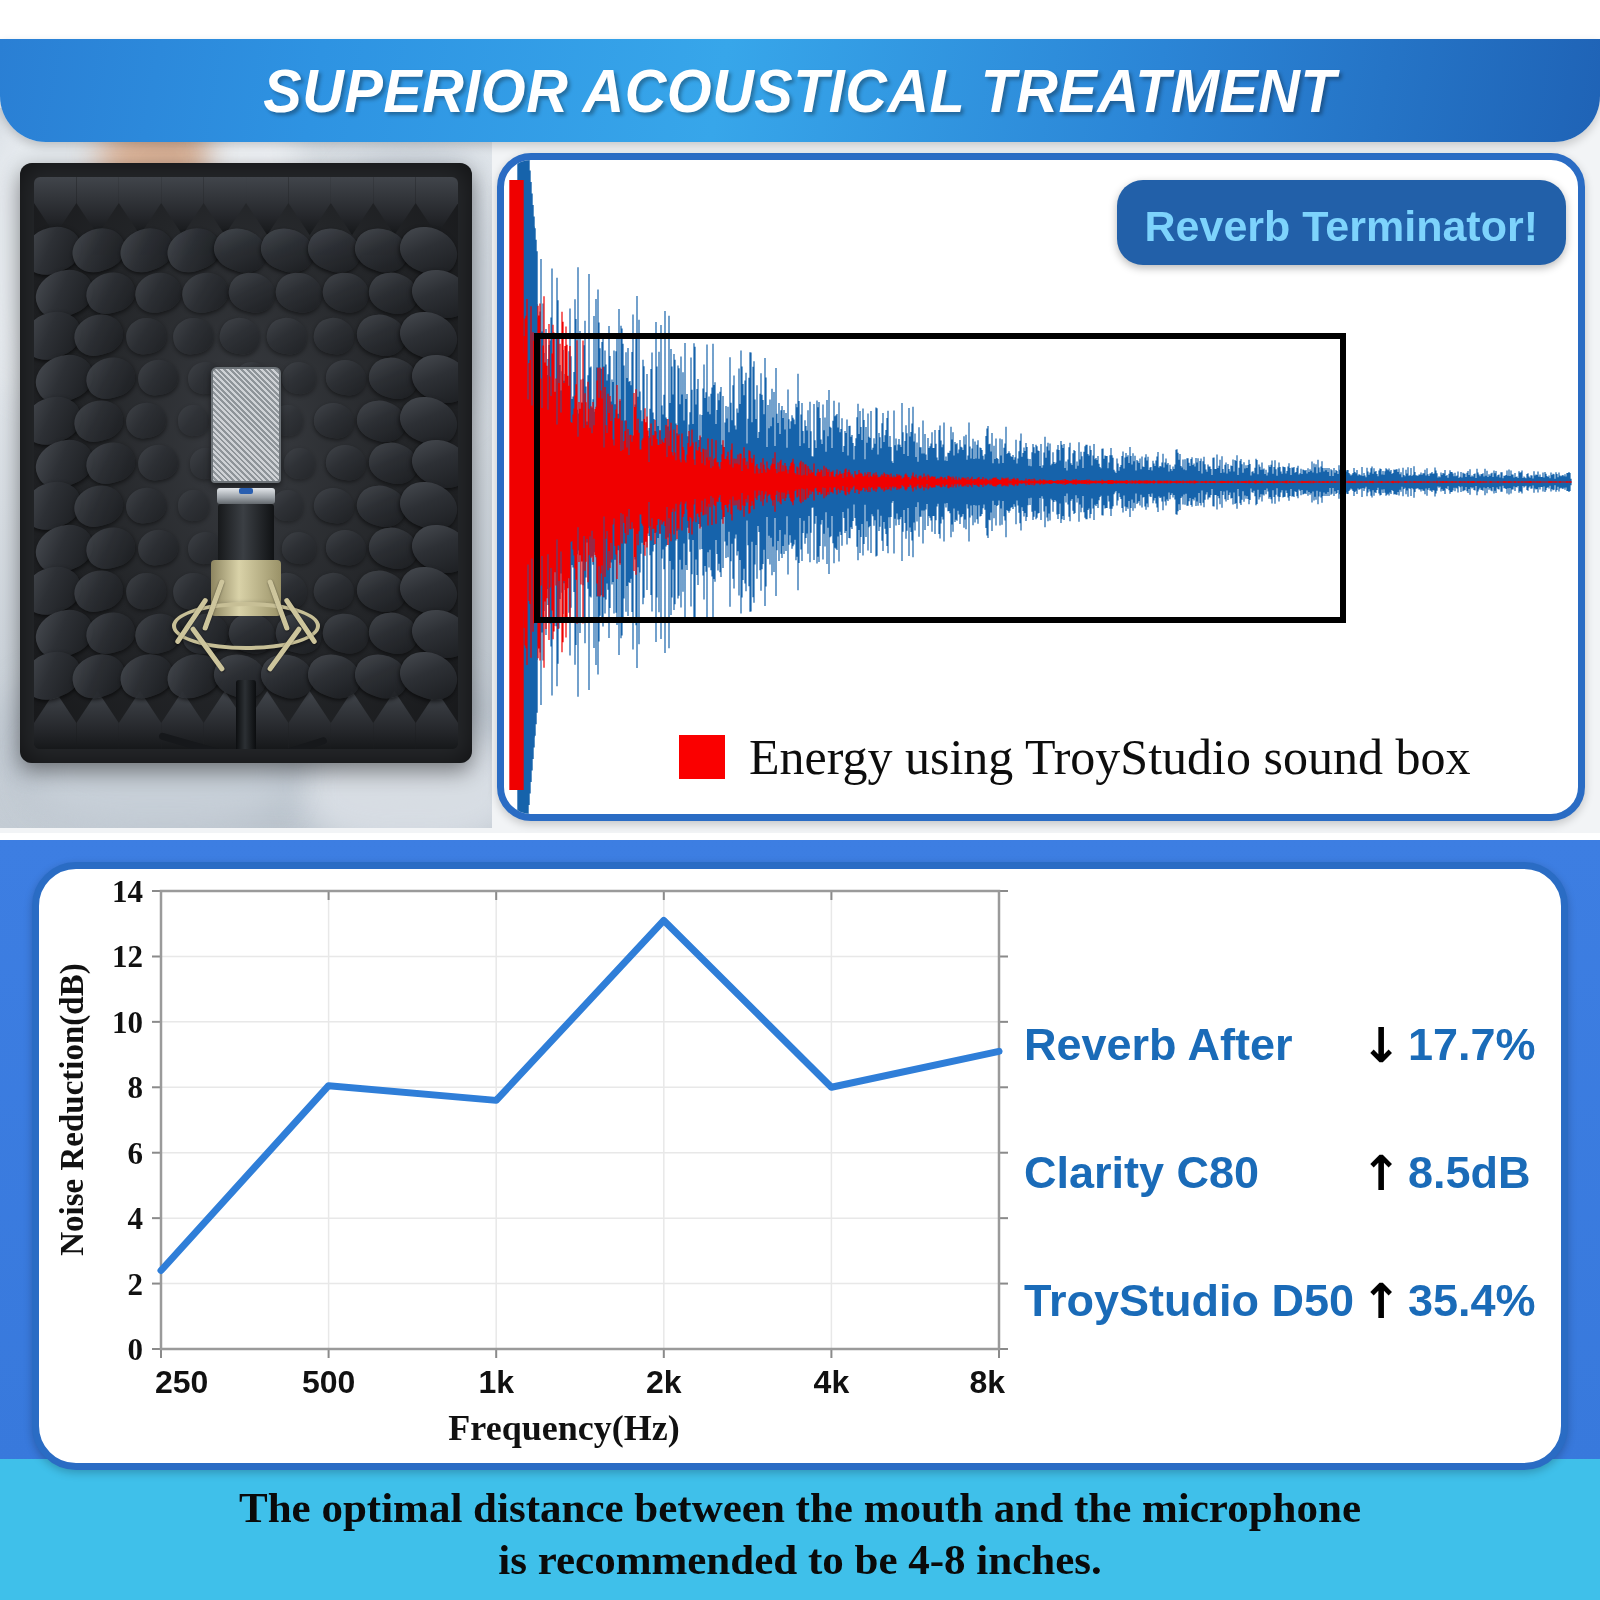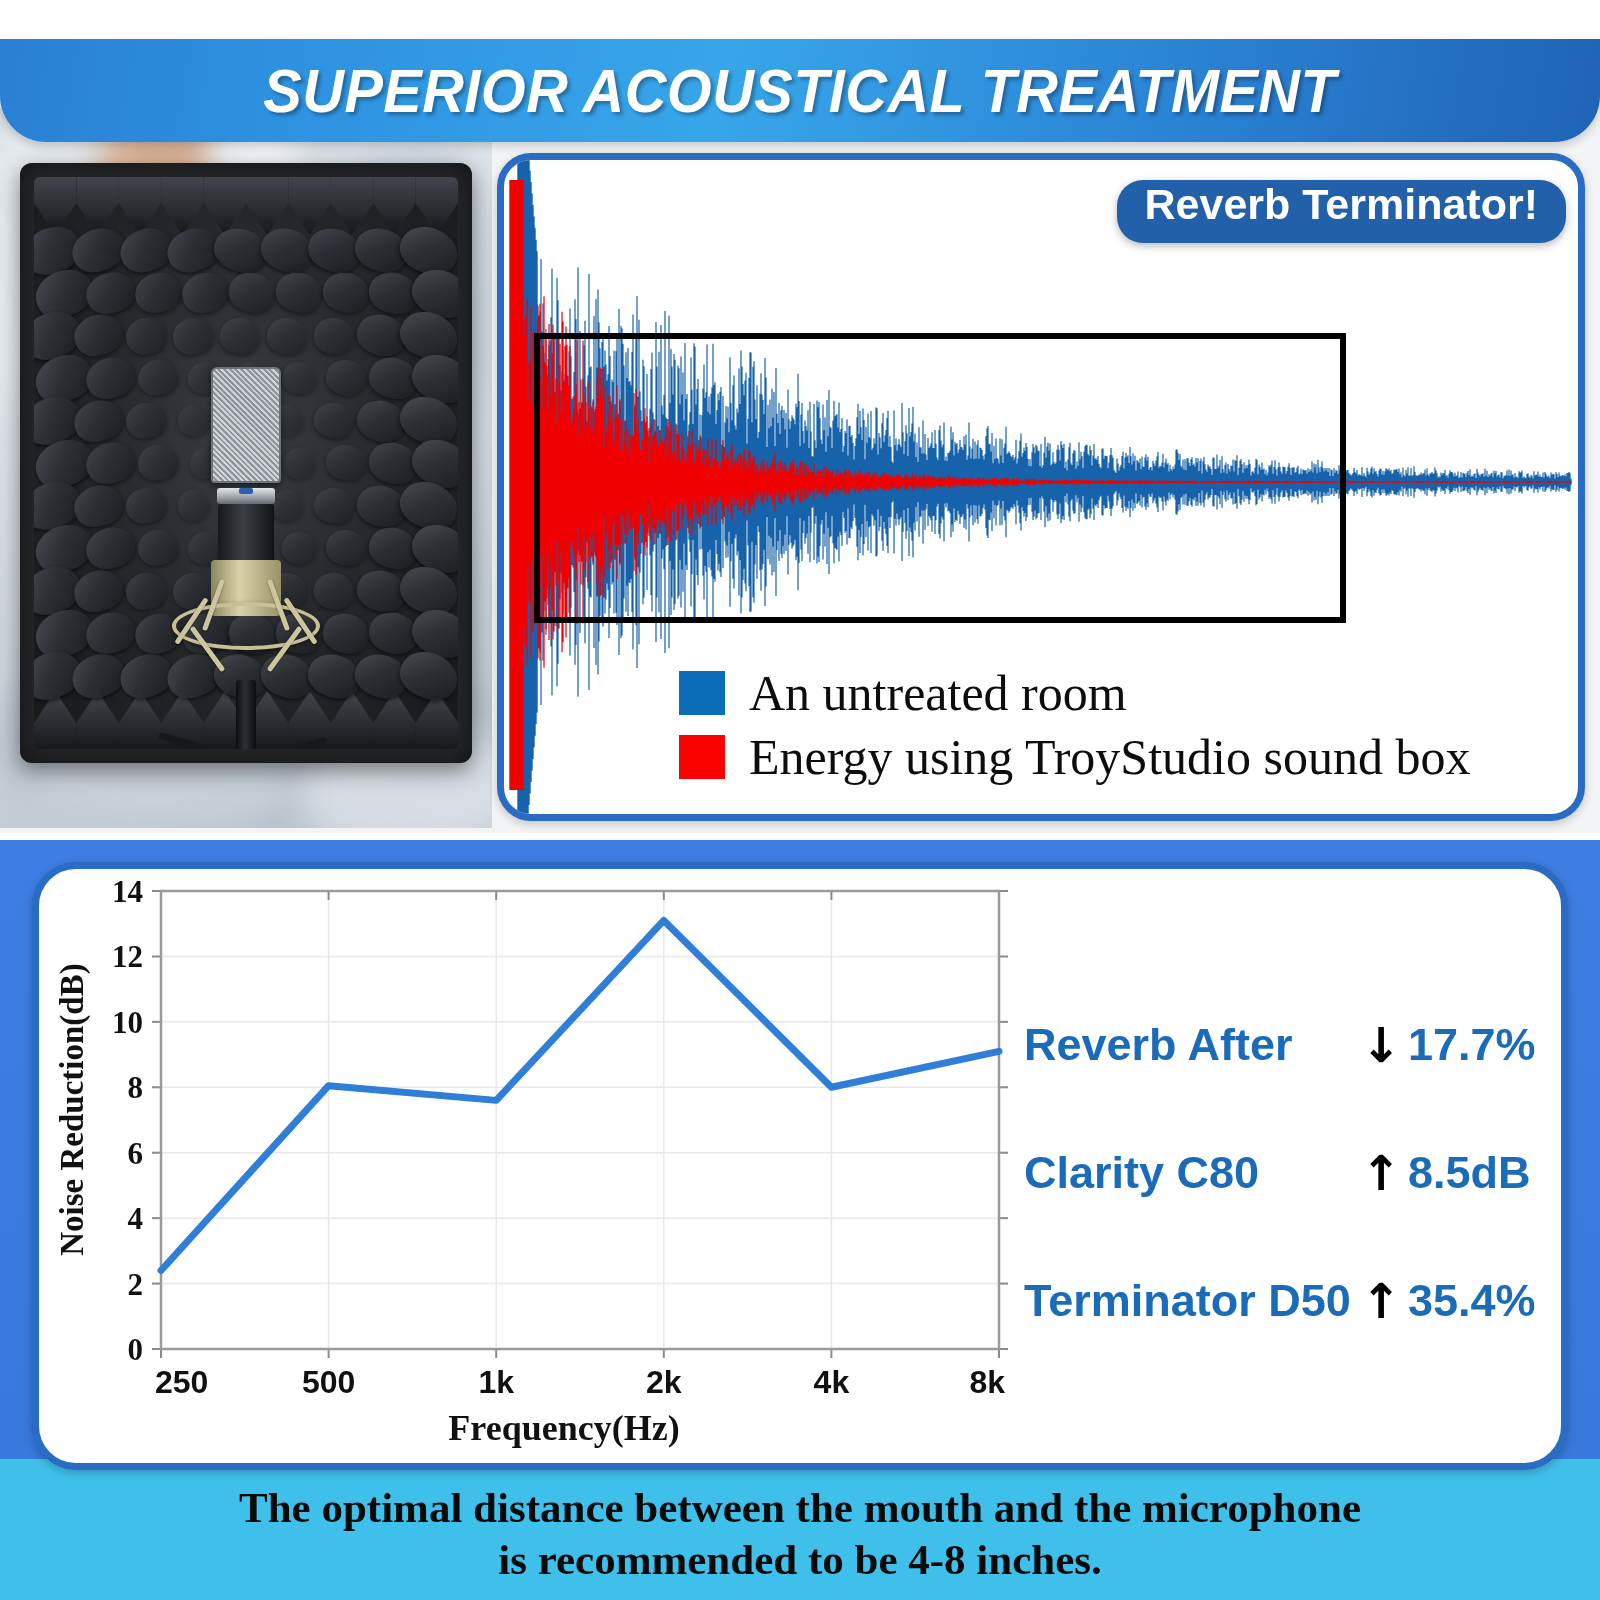--- a/index.html
+++ b/index.html
@@ -164,23 +164,23 @@
   .black-box{
     position:absolute;left:30px;top:173px;width:812px;height:290px;
     border:6px solid #000000;
     box-sizing:border-box;
     pointer-events:none;
   }
   .badge-reverb{
     position:absolute;right:12px;top:20px;
     background:#2260a9;
     border-radius:26px 26px 26px 26px;
-    padding:0 28px 14px 28px;
+    padding:22px 28px 14px 28px;
     font-family:"Liberation Sans",sans-serif;
-    font-weight:bold;font-size:43px;color:#ffffff;
+    font-weight:bold;font-size:43px;color:#7dd3fc;
     white-space:nowrap;
     box-shadow:0 3px 8px rgba(0,0,0,.28);
   }
   .legend{
     position:absolute;left:175px;bottom:18px;
   }
   .legend-row{display:flex;align-items:center;margin-bottom:14px;}
   .swatch{width:46px;height:44px;margin-right:24px;flex:none;}
   .sw-blue{background:#0b6cb8;}
   .sw-red{background:#fa0000;}
@@ -442,24 +442,20 @@
           <path d="M8.0 171.9L8.0 472.1M9.0 187.9L9.0 456.1M10.0 233.9L10.0 410.1M11.0 202.5L11.0 441.5M12.0 154.2L12.0 489.8M13.0 227.6L13.0 416.4M14.0 153.5L14.0 490.5M15.0 169.2L15.0 474.8M16.0 152.5L16.0 491.5M17.0 155.1L17.0 488.9M18.0 153.3L18.0 490.7M19.0 193.3L19.0 450.7M20.0 176.0L20.0 468.0M21.0 158.4L21.0 485.6M22.0 155.8L22.0 488.2M23.0 139.1L23.0 504.9M24.0 239.4L24.0 404.6M25.0 203.1L25.0 440.9M26.0 200.0L26.0 444.0M27.0 146.2L27.0 497.8M28.0 245.6L28.0 398.4M29.0 172.3L29.0 471.7M30.0 180.7L30.0 463.3M31.0 203.1L31.0 440.9M32.0 249.4L32.0 394.6M33.0 194.2L33.0 449.8M34.0 145.7L34.0 498.3M35.0 155.6L35.0 488.4M36.0 143.5L36.0 500.5M37.0 218.6L37.0 425.4M38.0 248.1L38.0 395.9M39.0 185.6L39.0 458.4M40.0 136.3L40.0 507.7M41.0 202.6L41.0 441.4M42.0 175.1L42.0 468.9M43.0 205.8L43.0 438.2M44.0 249.7L44.0 394.3M45.0 163.9L45.0 480.1M46.0 216.6L46.0 427.4M47.0 236.0L47.0 408.0M48.0 193.4L48.0 450.6M49.0 164.7L49.0 479.3M50.0 172.4L50.0 471.6M51.0 231.8L51.0 412.2M52.0 218.6L52.0 425.4M53.0 264.5L53.0 379.5M54.0 175.1L54.0 468.9M55.0 222.9L55.0 421.1M56.0 183.7L56.0 460.3M57.0 252.6L57.0 391.4M58.0 151.8L58.0 492.2M59.0 161.7L59.0 482.3M60.0 222.9L60.0 421.1M61.0 186.1L61.0 457.9M62.0 166.6L62.0 477.4M63.0 184.7L63.0 459.3M64.0 215.8L64.0 428.2M65.0 225.7L65.0 418.3M66.0 186.1L66.0 457.9M67.0 262.1L67.0 381.9M68.0 263.0L68.0 381.0M69.0 254.6L69.0 389.4M70.0 248.4L70.0 395.6M71.0 235.4L71.0 408.6M72.0 224.2L72.0 419.8M73.0 180.2L73.0 463.8M74.0 276.7L74.0 367.3M75.0 241.9L75.0 402.1M76.0 248.8L76.0 395.2M77.0 219.6L77.0 424.4M78.0 242.4L78.0 401.6M79.0 180.6L79.0 463.4M80.0 267.9L80.0 376.1M81.0 233.2L81.0 410.8M82.0 242.2L82.0 401.8M83.0 264.9L83.0 379.1M84.0 221.7L84.0 422.3M85.0 248.8L85.0 395.2M86.0 267.7L86.0 376.3M87.0 246.2L87.0 397.8M88.0 273.2L88.0 370.8M89.0 242.1L89.0 401.9M90.0 265.2L90.0 378.8M91.0 248.9L91.0 395.1M92.0 246.7L92.0 397.3M93.0 220.4L93.0 423.6M94.0 207.8L94.0 436.2M95.0 237.8L95.0 406.2M96.0 207.4L96.0 436.6M97.0 230.5L97.0 413.5M98.0 238.4L98.0 405.6M99.0 207.2L99.0 436.8M100.0 287.4L100.0 356.6M101.0 227.1L101.0 416.9M102.0 265.3L102.0 378.7M103.0 273.0L103.0 371.0M104.0 233.7L104.0 410.3M105.0 253.1L105.0 390.9M106.0 235.9L106.0 408.1M107.0 261.0L107.0 383.0M108.0 244.4L108.0 399.6M109.0 279.5L109.0 364.5M110.0 285.6L110.0 358.4M111.0 258.0L111.0 386.0M112.0 249.5L112.0 394.5M113.0 224.9L113.0 419.1M114.0 258.6L114.0 385.4M115.0 258.5L115.0 385.5M116.0 239.3L116.0 404.7M117.0 291.1L117.0 352.9M118.0 260.5L118.0 383.5M119.0 289.8L119.0 354.2M120.0 281.1L120.0 362.9M121.0 271.1L121.0 372.9M122.0 260.6L122.0 383.4M123.0 287.5L123.0 356.5M124.0 269.1L124.0 374.9M125.0 294.9L125.0 349.1M126.0 274.9L126.0 369.1M127.0 274.7L127.0 369.3M128.0 281.7L128.0 362.3M129.0 275.5L129.0 368.5M130.0 232.9L130.0 411.1M131.0 246.9L131.0 397.1M132.0 229.3L132.0 414.7M133.0 270.1L133.0 373.9M134.0 258.7L134.0 385.3M135.0 272.7L135.0 371.3M136.0 289.4L136.0 354.6M137.0 289.5L137.0 354.5M138.0 280.2L138.0 363.8M139.0 278.2L139.0 365.8M140.0 259.0L140.0 385.0M141.0 248.3L141.0 395.7M142.0 262.2L142.0 381.8M143.0 256.4L143.0 387.6M144.0 270.5L144.0 373.5M145.0 302.1L145.0 341.9M146.0 277.7L146.0 366.3M147.0 263.4L147.0 380.6M148.0 285.7L148.0 358.3M149.0 275.0L149.0 369.0M150.0 275.4L150.0 368.6M151.0 260.1L151.0 383.9M152.0 271.4L152.0 372.6M153.0 278.9L153.0 365.1M154.0 284.8L154.0 359.2M155.0 285.0L155.0 359.0M156.0 270.0L156.0 374.0M157.0 284.0L157.0 360.0M158.0 279.6L158.0 364.4M159.0 281.7L159.0 362.3M160.0 283.0L160.0 361.0M161.0 277.9L161.0 366.1M162.0 265.0L162.0 379.0M163.0 297.0L163.0 347.0M164.0 258.9L164.0 385.1M165.0 285.8L165.0 358.2M166.0 270.4L166.0 373.6M167.0 262.8L167.0 381.2M168.0 292.1L168.0 351.9M169.0 295.4L169.0 348.6M170.0 269.5L170.0 374.5M171.0 292.6L171.0 351.4M172.0 300.2L172.0 343.8M173.0 265.0L173.0 379.0M174.0 275.8L174.0 368.2M175.0 274.3L175.0 369.7M176.0 299.6L176.0 344.4M177.0 302.3L177.0 341.7M178.0 273.5L178.0 370.5M179.0 286.9L179.0 357.1M180.0 289.9L180.0 354.1M181.0 300.2L181.0 343.8M182.0 302.4L182.0 341.6M183.0 294.5L183.0 349.5M184.0 282.9L184.0 361.1M185.0 270.9L185.0 373.1M186.0 287.0L186.0 357.0M187.0 285.7L187.0 358.3M188.0 269.5L188.0 374.5M189.0 282.4L189.0 361.6M190.0 299.4L190.0 344.6M191.0 304.9L191.0 339.1M192.0 281.7L192.0 362.3M193.0 290.3L193.0 353.7M194.0 290.4L194.0 353.6M195.0 287.1L195.0 356.9M196.0 275.5L196.0 368.5M197.0 291.9L197.0 352.1M198.0 303.2L198.0 340.8M199.0 288.6L199.0 355.4M200.0 289.2L200.0 354.8M201.0 305.2L201.0 338.8M202.0 289.6L202.0 354.4M203.0 297.4L203.0 346.6M204.0 278.6L204.0 365.4M205.0 300.3L205.0 343.7M206.0 296.7L206.0 347.3M207.0 308.1L207.0 335.9M208.0 278.9L208.0 365.1M209.0 306.2L209.0 337.8M210.0 299.2L210.0 344.8M211.0 298.0L211.0 346.0M212.0 280.2L212.0 363.8M213.0 302.5L213.0 341.5M214.0 302.0L214.0 342.0M215.0 306.4L215.0 337.6M216.0 308.9L216.0 335.1M217.0 302.1L217.0 341.9M218.0 294.3L218.0 349.7M219.0 280.3L219.0 363.7M220.0 286.9L220.0 357.1M221.0 299.0L221.0 345.0M222.0 299.2L222.0 344.8M223.0 296.3L223.0 347.7M224.0 291.8L224.0 352.2M225.0 299.7L225.0 344.3M226.0 304.4L226.0 339.6M227.0 289.7L227.0 354.3M228.0 283.6L228.0 360.4M229.0 307.5L229.0 336.5M230.0 298.4L230.0 345.6M231.0 303.5L231.0 340.5M232.0 298.7L232.0 345.3M233.0 303.4L233.0 340.6M234.0 294.6L234.0 349.4M235.0 304.5L235.0 339.5M236.0 293.6L236.0 350.4M237.0 293.7L237.0 350.3M238.0 311.0L238.0 333.0M239.0 298.4L239.0 345.6M240.0 287.3L240.0 356.7M241.0 297.9L241.0 346.1M242.0 305.0L242.0 339.0M243.0 301.5L243.0 342.5M244.0 308.7L244.0 335.3M245.0 290.2L245.0 353.8M246.0 291.2L246.0 352.8M247.0 298.1L247.0 345.9M248.0 302.8L248.0 341.2M249.0 298.6L249.0 345.4M250.0 294.7L250.0 349.3M251.0 313.5L251.0 330.5M252.0 305.8L252.0 338.2M253.0 303.9L253.0 340.1M254.0 308.2L254.0 335.8M255.0 313.6L255.0 330.4M256.0 309.1L256.0 334.9M257.0 302.4L257.0 341.6M258.0 313.0L258.0 331.0M259.0 298.3L259.0 345.7M260.0 304.7L260.0 339.3M261.0 309.6L261.0 334.4M262.0 312.4L262.0 331.6M263.0 301.5L263.0 342.5M264.0 308.1L264.0 335.9M265.0 309.4L265.0 334.6M266.0 309.5L266.0 334.5M267.0 305.6L267.0 338.4M268.0 303.6L268.0 340.4M269.0 298.3L269.0 345.7M270.0 303.9L270.0 340.1M271.0 292.3L271.0 351.7M272.0 308.9L272.0 335.1M273.0 313.2L273.0 330.8M274.0 302.6L274.0 341.4M275.0 311.7L275.0 332.3M276.0 301.5L276.0 342.5M277.0 299.7L277.0 344.3M278.0 311.6L278.0 332.4M279.0 305.3L279.0 338.7M280.0 311.2L280.0 332.8M281.0 303.0L281.0 341.0M282.0 305.9L282.0 338.1M283.0 309.5L283.0 334.5M284.0 313.5L284.0 330.5M285.0 309.8L285.0 334.2M286.0 305.9L286.0 338.1M287.0 303.0L287.0 341.0M288.0 301.7L288.0 342.3M289.0 298.8L289.0 345.2M290.0 303.7L290.0 340.3M291.0 312.9L291.0 331.1M292.0 314.5L292.0 329.5M293.0 306.6L293.0 337.4M294.0 307.5L294.0 336.5M295.0 314.8L295.0 329.2M296.0 302.6L296.0 341.4M297.0 300.8L297.0 343.2M298.0 315.5L298.0 328.5M299.0 302.2L299.0 341.8M300.0 314.7L300.0 329.3M301.0 304.3L301.0 339.7M302.0 304.4L302.0 339.6M303.0 315.6L303.0 328.4M304.0 306.1L304.0 337.9M305.0 308.7L305.0 335.3M306.0 313.6L306.0 330.4M307.0 309.7L307.0 334.3M308.0 312.6L308.0 331.4M309.0 312.3L309.0 331.7M310.0 303.6L310.0 340.4M311.0 315.6L311.0 328.4M312.0 316.2L312.0 327.8M313.0 312.7L313.0 331.3M314.0 309.0L314.0 335.0M315.0 311.7L315.0 332.3M316.0 311.9L316.0 332.1M317.0 309.4L317.0 334.6M318.0 310.3L318.0 333.7M319.0 316.5L319.0 327.5M320.0 305.8L320.0 338.2M321.0 316.0L321.0 328.0M322.0 307.4L322.0 336.6M323.0 309.1L323.0 334.9M324.0 312.0L324.0 332.0M325.0 309.4L325.0 334.6M326.0 316.6L326.0 327.4M327.0 311.8L327.0 332.2M328.0 312.0L328.0 332.0M329.0 310.4L329.0 333.6M330.0 316.2L330.0 327.8M331.0 317.1L331.0 326.9M332.0 314.1L332.0 329.9M333.0 309.5L333.0 334.5M334.0 315.6L334.0 328.4M335.0 314.2L335.0 329.8M336.0 311.2L336.0 332.8M337.0 314.0L337.0 330.0M338.0 313.5L338.0 330.5M339.0 318.1L339.0 325.9M340.0 313.0L340.0 331.0M341.0 309.6L341.0 334.4M342.0 308.4L342.0 335.6M343.0 316.7L343.0 327.3M344.0 312.0L344.0 332.0M345.0 309.7L345.0 334.3M346.0 312.6L346.0 331.4M347.0 315.8L347.0 328.2M348.0 314.2L348.0 329.8M349.0 316.8L349.0 327.2M350.0 318.3L350.0 325.7M351.0 310.9L351.0 333.1M352.0 314.3L352.0 329.7M353.0 315.0L353.0 329.0M354.0 313.9L354.0 330.1M355.0 310.1L355.0 333.9M356.0 313.6L356.0 330.4M357.0 312.7L357.0 331.3M358.0 314.1L358.0 329.9M359.0 316.2L359.0 327.8M360.0 316.3L360.0 327.7M361.0 312.5L361.0 331.5M362.0 315.5L362.0 328.5M363.0 313.9L363.0 330.1M364.0 312.0L364.0 332.0M365.0 317.2L365.0 326.8M366.0 312.1L366.0 331.9M367.0 315.9L367.0 328.1M368.0 317.1L368.0 326.9M369.0 314.4L369.0 329.6M370.0 313.2L370.0 330.8M371.0 315.4L371.0 328.6M372.0 312.3L372.0 331.7M373.0 314.8L373.0 329.2M374.0 317.6L374.0 326.4M375.0 316.7L375.0 327.3M376.0 317.2L376.0 326.8M377.0 315.6L377.0 328.4M378.0 314.3L378.0 329.7M379.0 315.8L379.0 328.2M380.0 312.5L380.0 331.5M381.0 313.7L381.0 330.3M382.0 316.9L382.0 327.1M383.0 314.1L383.0 329.9M384.0 315.0L384.0 329.0M385.0 314.6L385.0 329.4M386.0 317.3L386.0 326.7M387.0 313.4L387.0 330.6M388.0 316.6L388.0 327.4M389.0 317.7L389.0 326.3M390.0 315.6L390.0 328.4M391.0 317.2L391.0 326.8M392.0 316.7L392.0 327.3M393.0 314.0L393.0 330.0M394.0 315.7L394.0 328.3M395.0 314.5L395.0 329.5M396.0 315.5L396.0 328.5M397.0 315.7L397.0 328.3M398.0 319.0L398.0 325.0M399.0 317.7L399.0 326.3M400.0 317.3L400.0 326.7M401.0 314.5L401.0 329.5M402.0 313.4L402.0 330.6M403.0 315.3L403.0 328.7M404.0 317.2L404.0 326.8M405.0 316.9L405.0 327.1M406.0 319.4L406.0 324.6M407.0 318.4L407.0 325.6M408.0 315.7L408.0 328.3M409.0 312.6L409.0 331.4M410.0 316.6L410.0 327.4M411.0 317.2L411.0 326.8M412.0 314.5L412.0 329.5M413.0 318.0L413.0 326.0M414.0 319.8L414.0 324.2M415.0 316.5L415.0 327.5M416.0 315.6L416.0 328.4M417.0 315.8L417.0 328.2M418.0 318.8L418.0 325.2M419.0 317.0L419.0 327.0M420.0 313.6L420.0 330.4M421.0 317.0L421.0 327.0M422.0 315.7L422.0 328.3M423.0 320.0L423.0 324.0M424.0 314.5L424.0 329.5M425.0 315.7L425.0 328.3M426.0 318.0L426.0 326.0M427.0 316.8L427.0 327.2M428.0 316.2L428.0 327.8M429.0 316.5L429.0 327.5M430.0 317.0L430.0 327.0M431.0 316.5L431.0 327.5M432.0 319.0L432.0 325.0M433.0 318.7L433.0 325.3M434.0 318.0L434.0 326.0M435.0 319.3L435.0 324.7M436.0 317.5L436.0 326.5M437.0 316.5L437.0 327.5M438.0 316.9L438.0 327.1M439.0 319.8L439.0 324.2M440.0 317.9L440.0 326.1M441.0 316.9L441.0 327.1M442.0 318.9L442.0 325.1M443.0 319.5L443.0 324.5M444.0 315.7L444.0 328.3M445.0 315.8L445.0 328.2M446.0 317.2L446.0 326.8M447.0 316.8L447.0 327.2M448.0 319.5L448.0 324.5M449.0 316.6L449.0 327.4M450.0 318.2L450.0 325.8M451.0 319.9L451.0 324.1M452.0 316.4L452.0 327.6M453.0 319.4L453.0 324.6M454.0 320.3L454.0 323.7M455.0 317.5L455.0 326.5M456.0 319.3L456.0 324.7M457.0 319.5L457.0 324.5M458.0 317.5L458.0 326.5M459.0 317.6L459.0 326.4M460.0 317.7L460.0 326.3M461.0 319.0L461.0 325.0M462.0 317.7L462.0 326.3M463.0 320.1L463.0 323.9M464.0 317.0L464.0 327.0M465.0 319.9L465.0 324.1M466.0 318.4L466.0 325.6M467.0 318.8L467.0 325.2M468.0 316.8L468.0 327.2M469.0 320.4L469.0 323.6M470.0 319.0L470.0 325.0M471.0 319.1L471.0 324.9M472.0 319.4L472.0 324.6M473.0 318.6L473.0 325.4M474.0 317.7L474.0 326.3M475.0 317.0L475.0 327.0M476.0 319.4L476.0 324.6M477.0 319.3L477.0 324.7M478.0 319.0L478.0 325.0M479.0 316.9L479.0 327.1M480.0 320.3L480.0 323.7M481.0 318.4L481.0 325.6M482.0 318.4L482.0 325.6M483.0 319.3L483.0 324.7M484.0 319.9L484.0 324.1M485.0 320.4L485.0 323.6M486.0 318.8L486.0 325.2M487.0 320.2L487.0 323.8M488.0 318.8L488.0 325.2M489.0 318.0L489.0 326.0M490.0 317.5L490.0 326.5M491.0 318.1L491.0 325.9M492.0 317.3L492.0 326.7M493.0 318.8L493.0 325.2M494.0 319.1L494.0 324.9M495.0 319.9L495.0 324.1M496.0 319.8L496.0 324.2M497.0 319.7L497.0 324.3M498.0 317.6L498.0 326.4M499.0 318.3L499.0 325.7M500.0 318.5L500.0 325.5M501.0 318.7L501.0 325.3M502.0 317.8L502.0 326.2M503.0 318.6L503.0 325.4M504.0 317.5L504.0 326.5M505.0 320.5L505.0 323.5M506.0 319.3L506.0 324.7M507.0 320.7L507.0 323.3M508.0 318.9L508.0 325.1M509.0 318.7L509.0 325.3M510.0 317.7L510.0 326.3M511.0 319.2L511.0 324.8M512.0 319.9L512.0 324.1M513.0 318.3L513.0 325.7M514.0 318.5L514.0 325.5M515.0 320.6L515.0 323.4M516.0 320.4L516.0 323.6M517.0 320.5L517.0 323.5M518.0 320.0L518.0 324.0M519.0 321.0L519.0 323.0M520.0 320.5L520.0 323.5M521.0 320.5L521.0 323.5M522.0 318.5L522.0 325.5M523.0 320.9L523.0 323.1M524.0 319.5L524.0 324.5M525.0 319.0L525.0 325.0M526.0 319.2L526.0 324.8M527.0 320.8L527.0 323.2M528.0 319.0L528.0 325.0M529.0 320.9L529.0 323.1M530.0 318.6L530.0 325.4M531.0 319.4L531.0 324.6M532.0 320.8L532.0 323.2M533.0 320.4L533.0 323.6M534.0 320.6L534.0 323.4M535.0 320.4L535.0 323.6M536.0 319.2L536.0 324.8M537.0 320.0L537.0 324.0M538.0 320.9L538.0 323.1M539.0 319.5L539.0 324.5M540.0 319.8L540.0 324.2M541.0 319.8L541.0 324.2M542.0 320.8L542.0 323.2M543.0 320.3L543.0 323.7M544.0 320.9L544.0 323.1M545.0 319.9L545.0 324.1M546.0 319.9L546.0 324.1M547.0 320.3L547.0 323.7M548.0 320.2L548.0 323.8M549.0 321.1L549.0 322.9M550.0 321.2L550.0 322.8M551.0 320.9L551.0 323.1M552.0 320.4L552.0 323.6M553.0 320.6L553.0 323.4M554.0 320.0L554.0 324.0M555.0 320.4L555.0 323.6M556.0 320.5L556.0 323.5M557.0 319.9L557.0 324.1M558.0 320.4L558.0 323.6M559.0 319.6L559.0 324.4M560.0 320.9L560.0 323.1M561.0 319.1L561.0 324.9M562.0 319.8L562.0 324.2M563.0 320.0L563.0 324.0M564.0 320.3L564.0 323.7M565.0 320.6L565.0 323.4M566.0 321.0L566.0 323.0M567.0 320.4L567.0 323.6M568.0 320.6L568.0 323.4M569.0 319.6L569.0 324.4M570.0 319.8L570.0 324.2M571.0 320.0L571.0 324.0M572.0 319.1L572.0 324.9M573.0 320.3L573.0 323.7M574.0 320.6L574.0 323.4M575.0 320.1L575.0 323.9M576.0 320.5L576.0 323.5M577.0 320.4L577.0 323.6M578.0 320.1L578.0 323.9M579.0 320.5L579.0 323.5M580.0 320.1L580.0 323.9M581.0 319.9L581.0 324.1M582.0 320.2L582.0 323.8M583.0 319.4L583.0 324.6M584.0 321.1L584.0 322.9M585.0 319.5L585.0 324.5M586.0 320.3L586.0 323.7M587.0 320.7L587.0 323.3M588.0 320.5L588.0 323.5M589.0 320.9L589.0 323.1M590.0 320.7L590.0 323.3M591.0 320.7L591.0 323.3M592.0 320.3L592.0 323.7M593.0 321.2L593.0 322.8M594.0 320.8L594.0 323.2M595.0 320.7L595.0 323.3M596.0 320.8L596.0 323.2M597.0 321.1L597.0 322.9M598.0 319.7L598.0 324.3M599.0 320.3L599.0 323.7M600.0 321.1L600.0 322.9M601.0 320.8L601.0 323.2M602.0 320.7L602.0 323.3M603.0 321.1L603.0 322.9M604.0 319.9L604.0 324.1M605.0 320.1L605.0 323.9M606.0 320.2L606.0 323.8M607.0 319.9L607.0 324.1M608.0 320.3L608.0 323.7M609.0 319.9L609.0 324.1M610.0 321.0L610.0 323.0M611.0 320.8L611.0 323.2M612.0 320.2L612.0 323.8M613.0 320.6L613.0 323.4M614.0 321.1L614.0 322.9M615.0 320.8L615.0 323.2M616.0 320.4L616.0 323.6M617.0 320.9L617.0 323.1M618.0 320.6L618.0 323.4M619.0 320.9L619.0 323.1M620.0 320.8L620.0 323.2M621.0 320.7L621.0 323.3M622.0 320.2L622.0 323.8M623.0 319.9L623.0 324.1M624.0 320.9L624.0 323.1M625.0 321.2L625.0 322.8M626.0 320.6L626.0 323.4M627.0 321.4L627.0 322.6M628.0 320.3L628.0 323.7M629.0 320.7L629.0 323.3M630.0 321.2L630.0 322.8M631.0 320.3L631.0 323.7M632.0 320.5L632.0 323.5M633.0 321.2L633.0 322.8M634.0 320.8L634.0 323.2M635.0 320.2L635.0 323.8M636.0 320.3L636.0 323.7M637.0 320.9L637.0 323.1M638.0 320.6L638.0 323.4M639.0 321.2L639.0 322.8M640.0 320.6L640.0 323.4M641.0 320.6L641.0 323.4M642.0 320.6L642.0 323.4M643.0 320.2L643.0 323.8M644.0 320.8L644.0 323.2M645.0 320.8L645.0 323.2M646.0 320.6L646.0 323.4M647.0 321.0L647.0 323.0M648.0 321.3L648.0 322.7M649.0 320.8L649.0 323.2M650.0 320.2L650.0 323.8M651.0 321.0L651.0 323.0M652.0 321.4L652.0 322.6M653.0 321.4L653.0 322.6M654.0 320.6L654.0 323.4M655.0 320.7L655.0 323.3M656.0 320.6L656.0 323.4M657.0 320.9L657.0 323.1M658.0 320.7L658.0 323.3M659.0 321.4L659.0 322.6M660.0 320.4L660.0 323.6M661.0 321.1L661.0 322.9M662.0 320.7L662.0 323.3M663.0 320.5L663.0 323.5M664.0 320.8L664.0 323.2M665.0 321.4L665.0 322.6M666.0 320.4L666.0 323.6M667.0 320.7L667.0 323.3M668.0 321.1L668.0 322.9M669.0 321.4L669.0 322.6M670.0 321.0L670.0 323.0M671.0 321.2L671.0 322.8M672.0 320.8L672.0 323.2M673.0 320.6L673.0 323.4M674.0 321.3L674.0 322.7M675.0 320.7L675.0 323.3M676.0 320.9L676.0 323.1M677.0 321.1L677.0 322.9M678.0 321.5L678.0 322.5M679.0 320.5L679.0 323.5M680.0 321.3L680.0 322.7M681.0 321.3L681.0 322.7M682.0 321.2L682.0 322.8M683.0 320.7L683.0 323.3M684.0 321.2L684.0 322.8M685.0 320.9L685.0 323.1M686.0 320.6L686.0 323.4M687.0 321.2L687.0 322.8M688.0 320.8L688.0 323.2M689.0 321.4L689.0 322.6M690.0 320.6L690.0 323.4M691.0 320.5L691.0 323.5M692.0 321.1L692.0 322.9M693.0 321.3L693.0 322.7M694.0 321.3L694.0 322.7M695.0 321.5L695.0 322.5M696.0 321.4L696.0 322.6M697.0 321.3L697.0 322.7M698.0 320.9L698.0 323.1M699.0 321.2L699.0 322.8M700.0 321.4L700.0 322.6M701.0 320.9L701.0 323.1M702.0 320.8L702.0 323.2M703.0 321.3L703.0 322.7M704.0 321.6L704.0 322.4M705.0 321.3L705.0 322.7M706.0 321.0L706.0 323.0M707.0 321.0L707.0 323.0M708.0 321.5L708.0 322.5M709.0 320.9L709.0 323.1M710.0 321.0L710.0 323.0M711.0 320.8L711.0 323.2M712.0 321.5L712.0 322.5M713.0 321.5L713.0 322.5M714.0 321.3L714.0 322.7M715.0 321.5L715.0 322.5M716.0 321.1L716.0 322.9M717.0 320.9L717.0 323.1M718.0 320.8L718.0 323.2M719.0 320.9L719.0 323.1M720.0 320.9L720.0 323.1M721.0 321.1L721.0 322.9M722.0 321.3L722.0 322.7M723.0 321.3L723.0 322.7M724.0 320.7L724.0 323.3M725.0 320.9L725.0 323.1M726.0 321.4L726.0 322.6M727.0 321.1L727.0 322.9M728.0 321.0L728.0 323.0M729.0 321.4L729.0 322.6M730.0 321.5L730.0 322.5M731.0 320.7L731.0 323.3M732.0 321.4L732.0 322.6M733.0 321.3L733.0 322.7M734.0 320.7L734.0 323.3M735.0 320.9L735.0 323.1M736.0 321.5L736.0 322.5M737.0 321.2L737.0 322.8M738.0 321.1L738.0 322.9M739.0 321.2L739.0 322.8M740.0 321.0L740.0 323.0M741.0 321.0L741.0 323.0M742.0 320.8L742.0 323.2M743.0 321.3L743.0 322.7M744.0 321.3L744.0 322.7M745.0 320.6L745.0 323.4M746.0 321.0L746.0 323.0M747.0 321.3L747.0 322.7M748.0 321.3L748.0 322.7M749.0 321.4L749.0 322.6M750.0 321.0L750.0 323.0M751.0 320.5L751.0 323.5M752.0 320.5L752.0 323.5M753.0 321.3L753.0 322.7M754.0 320.9L754.0 323.1M755.0 321.1L755.0 322.9M756.0 321.4L756.0 322.6M757.0 321.0L757.0 323.0M758.0 320.7L758.0 323.3M759.0 321.3L759.0 322.7M760.0 321.4L760.0 322.6M761.0 321.3L761.0 322.7M762.0 321.6L762.0 322.4M763.0 321.2L763.0 322.8M764.0 320.9L764.0 323.1M765.0 320.9L765.0 323.1M766.0 321.0L766.0 323.0M767.0 321.0L767.0 323.0M768.0 321.5L768.0 322.5M769.0 320.9L769.0 323.1M770.0 320.6L770.0 323.4M771.0 321.1L771.0 322.9M772.0 321.2L772.0 322.8M773.0 320.7L773.0 323.3M774.0 321.3L774.0 322.7M775.0 321.2L775.0 322.8M776.0 321.3L776.0 322.7M777.0 321.5L777.0 322.5M778.0 321.2L778.0 322.8M779.0 321.0L779.0 323.0M780.0 321.4L780.0 322.6M781.0 320.7L781.0 323.3M782.0 320.9L782.0 323.1M783.0 320.6L783.0 323.4M784.0 321.7L784.0 322.3M785.0 321.0L785.0 323.0M786.0 321.1L786.0 322.9M787.0 321.4L787.0 322.6M788.0 321.3L788.0 322.7M789.0 321.0L789.0 323.0M790.0 321.3L790.0 322.7M791.0 321.2L791.0 322.8M792.0 321.4L792.0 322.6M793.0 321.4L793.0 322.6M794.0 321.6L794.0 322.4M795.0 321.1L795.0 322.9M796.0 321.4L796.0 322.6M797.0 321.2L797.0 322.8M798.0 320.8L798.0 323.2M799.0 321.0L799.0 323.0M800.0 321.3L800.0 322.7M801.0 320.9L801.0 323.1M802.0 321.3L802.0 322.7M803.0 321.1L803.0 322.9M804.0 321.3L804.0 322.7M805.0 320.7L805.0 323.3M806.0 321.6L806.0 322.4M807.0 320.8L807.0 323.2M808.0 321.7L808.0 322.3M809.0 320.7L809.0 323.3M810.0 321.0L810.0 323.0M811.0 321.4L811.0 322.6M812.0 321.2L812.0 322.8M813.0 321.4L813.0 322.6M814.0 321.5L814.0 322.5M815.0 321.1L815.0 322.9M816.0 321.2L816.0 322.8M817.0 321.6L817.0 322.4M818.0 321.3L818.0 322.7M819.0 321.0L819.0 323.0M820.0 321.2L820.0 322.8M821.0 321.2L821.0 322.8M822.0 321.5L822.0 322.5M823.0 321.1L823.0 322.9M824.0 321.1L824.0 322.9M825.0 321.2L825.0 322.8M826.0 321.7L826.0 322.3M827.0 321.2L827.0 322.8M828.0 321.0L828.0 323.0M829.0 321.5L829.0 322.5M830.0 321.6L830.0 322.4M831.0 320.9L831.0 323.1M832.0 321.5L832.0 322.5M833.0 321.4L833.0 322.6M834.0 321.5L834.0 322.5M835.0 321.5L835.0 322.5M836.0 321.5L836.0 322.5M837.0 321.6L837.0 322.4M838.0 320.8L838.0 323.2M839.0 321.7L839.0 322.3M840.0 321.2L840.0 322.8M841.0 321.0L841.0 323.0M842.0 321.6L842.0 322.4M843.0 321.3L843.0 322.7M844.0 321.3L844.0 322.7M845.0 320.7L845.0 323.3M846.0 321.3L846.0 322.7M847.0 321.3L847.0 322.7M848.0 321.1L848.0 322.9M849.0 321.1L849.0 322.9M850.0 321.5L850.0 322.5M851.0 320.7L851.0 323.3M852.0 321.5L852.0 322.5M853.0 321.5L853.0 322.5M854.0 321.6L854.0 322.4M855.0 321.2L855.0 322.8M856.0 321.4L856.0 322.6M857.0 321.3L857.0 322.7M858.0 321.3L858.0 322.7M859.0 321.5L859.0 322.5M860.0 321.5L860.0 322.5M861.0 321.3L861.0 322.7M862.0 321.3L862.0 322.7M863.0 321.3L863.0 322.7M864.0 321.5L864.0 322.5M865.0 321.6L865.0 322.4M866.0 321.0L866.0 323.0M867.0 321.3L867.0 322.7M868.0 321.1L868.0 322.9M869.0 320.7L869.0 323.3M870.0 321.4L870.0 322.6M871.0 321.4L871.0 322.6M872.0 321.6L872.0 322.4M873.0 321.4L873.0 322.6M874.0 321.6L874.0 322.4M875.0 321.1L875.0 322.9M876.0 321.7L876.0 322.3M877.0 320.9L877.0 323.1M878.0 321.0L878.0 323.0M879.0 321.4L879.0 322.6M880.0 321.6L880.0 322.4M881.0 321.5L881.0 322.5M882.0 321.3L882.0 322.7M883.0 321.5L883.0 322.5M884.0 320.9L884.0 323.1M885.0 321.6L885.0 322.4M886.0 321.5L886.0 322.5M887.0 321.5L887.0 322.5M888.0 321.0L888.0 323.0M889.0 320.8L889.0 323.2M890.0 321.3L890.0 322.7M891.0 321.5L891.0 322.5M892.0 320.9L892.0 323.1M893.0 321.7L893.0 322.3M894.0 320.8L894.0 323.2M895.0 321.3L895.0 322.7M896.0 321.4L896.0 322.6M897.0 321.5L897.0 322.5M898.0 321.4L898.0 322.6M899.0 321.7L899.0 322.3M900.0 321.5L900.0 322.5M901.0 321.1L901.0 322.9M902.0 321.2L902.0 322.8M903.0 321.2L903.0 322.8M904.0 321.7L904.0 322.3M905.0 321.5L905.0 322.5M906.0 321.3L906.0 322.7M907.0 321.5L907.0 322.5M908.0 321.5L908.0 322.5M909.0 321.7L909.0 322.3M910.0 321.1L910.0 322.9M911.0 321.3L911.0 322.7M912.0 321.3L912.0 322.7M913.0 321.5L913.0 322.5M914.0 321.3L914.0 322.7M915.0 321.3L915.0 322.7M916.0 321.4L916.0 322.6M917.0 321.1L917.0 322.9M918.0 321.6L918.0 322.4M919.0 321.4L919.0 322.6M920.0 321.2L920.0 322.8M921.0 321.4L921.0 322.6M922.0 321.6L922.0 322.4M923.0 321.3L923.0 322.7M924.0 321.1L924.0 322.9M925.0 321.2L925.0 322.8M926.0 321.6L926.0 322.4M927.0 321.6L927.0 322.4M928.0 321.4L928.0 322.6M929.0 321.4L929.0 322.6M930.0 321.3L930.0 322.7M931.0 321.5L931.0 322.5M932.0 321.4L932.0 322.6M933.0 320.8L933.0 323.2M934.0 321.4L934.0 322.6M935.0 321.5L935.0 322.5M936.0 321.2L936.0 322.8M937.0 321.3L937.0 322.7M938.0 321.2L938.0 322.8M939.0 321.1L939.0 322.9M940.0 321.2L940.0 322.8M941.0 321.4L941.0 322.6M942.0 321.1L942.0 322.9M943.0 321.3L943.0 322.7M944.0 321.3L944.0 322.7M945.0 321.5L945.0 322.5M946.0 321.3L946.0 322.7M947.0 321.5L947.0 322.5M948.0 320.9L948.0 323.1M949.0 321.2L949.0 322.8M950.0 321.5L950.0 322.5M951.0 321.3L951.0 322.7M952.0 321.3L952.0 322.7M953.0 321.5L953.0 322.5M954.0 321.6L954.0 322.4M955.0 321.6L955.0 322.4M956.0 321.0L956.0 323.0M957.0 321.4L957.0 322.6M958.0 321.2L958.0 322.8M959.0 321.6L959.0 322.4M960.0 321.2L960.0 322.8M961.0 321.2L961.0 322.8M962.0 321.4L962.0 322.6M963.0 321.5L963.0 322.5M964.0 321.1L964.0 322.9M965.0 321.3L965.0 322.7M966.0 321.4L966.0 322.6M967.0 321.0L967.0 323.0M968.0 321.3L968.0 322.7M969.0 321.1L969.0 322.9M970.0 321.0L970.0 323.0M971.0 321.5L971.0 322.5M972.0 321.4L972.0 322.6M973.0 321.6L973.0 322.4M974.0 321.1L974.0 322.9M975.0 321.5L975.0 322.5M976.0 321.0L976.0 323.0M977.0 321.2L977.0 322.8M978.0 321.5L978.0 322.5M979.0 321.2L979.0 322.8M980.0 321.3L980.0 322.7M981.0 321.4L981.0 322.6M982.0 321.3L982.0 322.7M983.0 321.4L983.0 322.6M984.0 321.7L984.0 322.3M985.0 321.4L985.0 322.6M986.0 321.3L986.0 322.7M987.0 321.1L987.0 322.9M988.0 321.6L988.0 322.4M989.0 321.4L989.0 322.6M990.0 321.6L990.0 322.4M991.0 321.6L991.0 322.4M992.0 321.4L992.0 322.6M993.0 321.4L993.0 322.6M994.0 321.0L994.0 323.0M995.0 321.4L995.0 322.6M996.0 321.5L996.0 322.5M997.0 321.4L997.0 322.6M998.0 321.5L998.0 322.5M999.0 321.5L999.0 322.5M1000.0 321.0L1000.0 323.0M1001.0 321.2L1001.0 322.8M1002.0 321.2L1002.0 322.8M1003.0 321.6L1003.0 322.4M1004.0 321.3L1004.0 322.7M1005.0 321.0L1005.0 323.0M1006.0 321.3L1006.0 322.7M1007.0 321.3L1007.0 322.7M1008.0 321.4L1008.0 322.6M1009.0 321.5L1009.0 322.5M1010.0 321.4L1010.0 322.6M1011.0 320.9L1011.0 323.1M1012.0 321.4L1012.0 322.6M1013.0 321.7L1013.0 322.3M1014.0 321.3L1014.0 322.7M1015.0 321.2L1015.0 322.8M1016.0 321.5L1016.0 322.5M1017.0 321.6L1017.0 322.4M1018.0 321.3L1018.0 322.7M1019.0 321.5L1019.0 322.5M1020.0 321.6L1020.0 322.4M1021.0 321.3L1021.0 322.7M1022.0 321.5L1022.0 322.5M1023.0 321.2L1023.0 322.8M1024.0 321.2L1024.0 322.8M1025.0 321.3L1025.0 322.7M1026.0 321.1L1026.0 322.9M1027.0 320.9L1027.0 323.1M1028.0 321.5L1028.0 322.5M1029.0 321.5L1029.0 322.5M1030.0 321.3L1030.0 322.7M1031.0 321.4L1031.0 322.6M1032.0 321.6L1032.0 322.4M1033.0 321.2L1033.0 322.8M1034.0 321.2L1034.0 322.8M1035.0 321.4L1035.0 322.6M1036.0 321.0L1036.0 323.0M1037.0 321.4L1037.0 322.6M1038.0 321.6L1038.0 322.4M1039.0 321.5L1039.0 322.5M1040.0 321.6L1040.0 322.4M1041.0 321.5L1041.0 322.5M1042.0 321.4L1042.0 322.6M1043.0 321.6L1043.0 322.4M1044.0 321.6L1044.0 322.4M1045.0 321.1L1045.0 322.9M1046.0 321.2L1046.0 322.8M1047.0 320.9L1047.0 323.1M1048.0 321.6L1048.0 322.4M1049.0 321.3L1049.0 322.7M1050.0 321.6L1050.0 322.4M1051.0 321.2L1051.0 322.8M1052.0 321.2L1052.0 322.8M1053.0 321.5L1053.0 322.5M1054.0 321.5L1054.0 322.5M1055.0 321.5L1055.0 322.5M1056.0 320.9L1056.0 323.1M1057.0 321.6L1057.0 322.4M1058.0 321.6L1058.0 322.4M1059.0 321.5L1059.0 322.5M1060.0 321.5L1060.0 322.5M1061.0 321.5L1061.0 322.5M1062.0 321.5L1062.0 322.5M1063.0 320.9L1063.0 323.1M1064.0 321.6L1064.0 322.4M1065.0 321.3L1065.0 322.7M1066.0 321.3L1066.0 322.7M1067.0 321.3L1067.0 322.7"></path>
           <path stroke="#f00000" stroke-width="1.4" d="M6 20L6 630M7 20L7 630M8 20L8 630M9 20L9 630M10 20L10 630M11 20L11 630M12 20L12 630M13 20L13 630M14 20L14 630M15 20L15 630M16 20L16 630M17 20L17 630M18 20L18 630M19 20L19 630"></path>
         </g>
     </svg>
     <div class="black-box"></div>
 
     <div class="badge-reverb">Reverb Terminator!</div>
 
     <div class="legend">
       <div class="legend-row">
-        <span class="swatch sw-blue"></span>
-        <span class="legend-label">An untreated room</span>
-      </div>
-      <div class="legend-row">
         <span class="swatch sw-red"></span>
         <span class="legend-label">Energy using TroyStudio sound box</span>
       </div>
     </div>
   </div>
 </div>
 
 <div class="bottom-section">
   <div class="bottom-blueband"></div>
   <div class="bottom-cyan"></div>
@@ -541,21 +537,21 @@
         <span class="stat-label">Reverb After</span>
         <span class="stat-arrow">↓</span>
         <span class="stat-value">17.7%</span>
       </div>
       <div class="stat-row">
         <span class="stat-label">Clarity C80</span>
         <span class="stat-arrow">↑</span>
         <span class="stat-value">8.5dB</span>
       </div>
       <div class="stat-row">
-        <span class="stat-label">Terminator D50</span>
+        <span class="stat-label">TroyStudio D50</span>
         <span class="stat-arrow">↑</span>
         <span class="stat-value">35.4%</span>
       </div>
     </div>
   </div>
 </div>
 
 <div class="caption">
   <div>The optimal distance between the mouth and the microphone</div>
   <div>is recommended to be 4-8 inches.</div>

